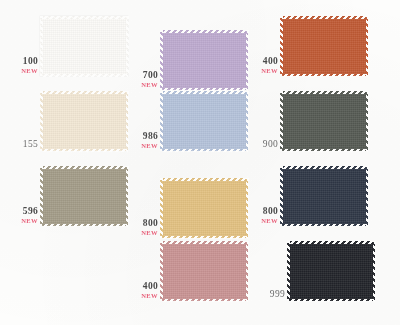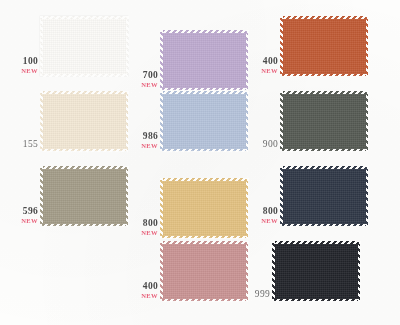--- a/index.html
+++ b/index.html
@@ -240,21 +240,21 @@
           <span class="new">NEW</span>
         </div>
         <div class="swatch" title="300" style="background: rgb(201, 147, 147);">
           <div class="weave"></div>
           <div class="pink-x pink-top"></div>
           <div class="pink-x pink-bot"></div>
           <div class="pink-y pink-left"></div>
           <div class="pink-y pink-right"></div>
         </div>
       </div>
-      <div class="cell" style="left: 232px; top: 235px;">
+      <div class="cell" style="left: 247px; top: 235px;">
         <div class="label-wrap">
           <span class="code muted">999</span>
         </div>
         <div class="swatch" title="999" style="background: rgb(34, 36, 42);">
           <div class="weave"></div>
           <div class="pink-x pink-top"></div>
           <div class="pink-x pink-bot"></div>
           <div class="pink-y pink-left"></div>
           <div class="pink-y pink-right"></div>
         </div>

